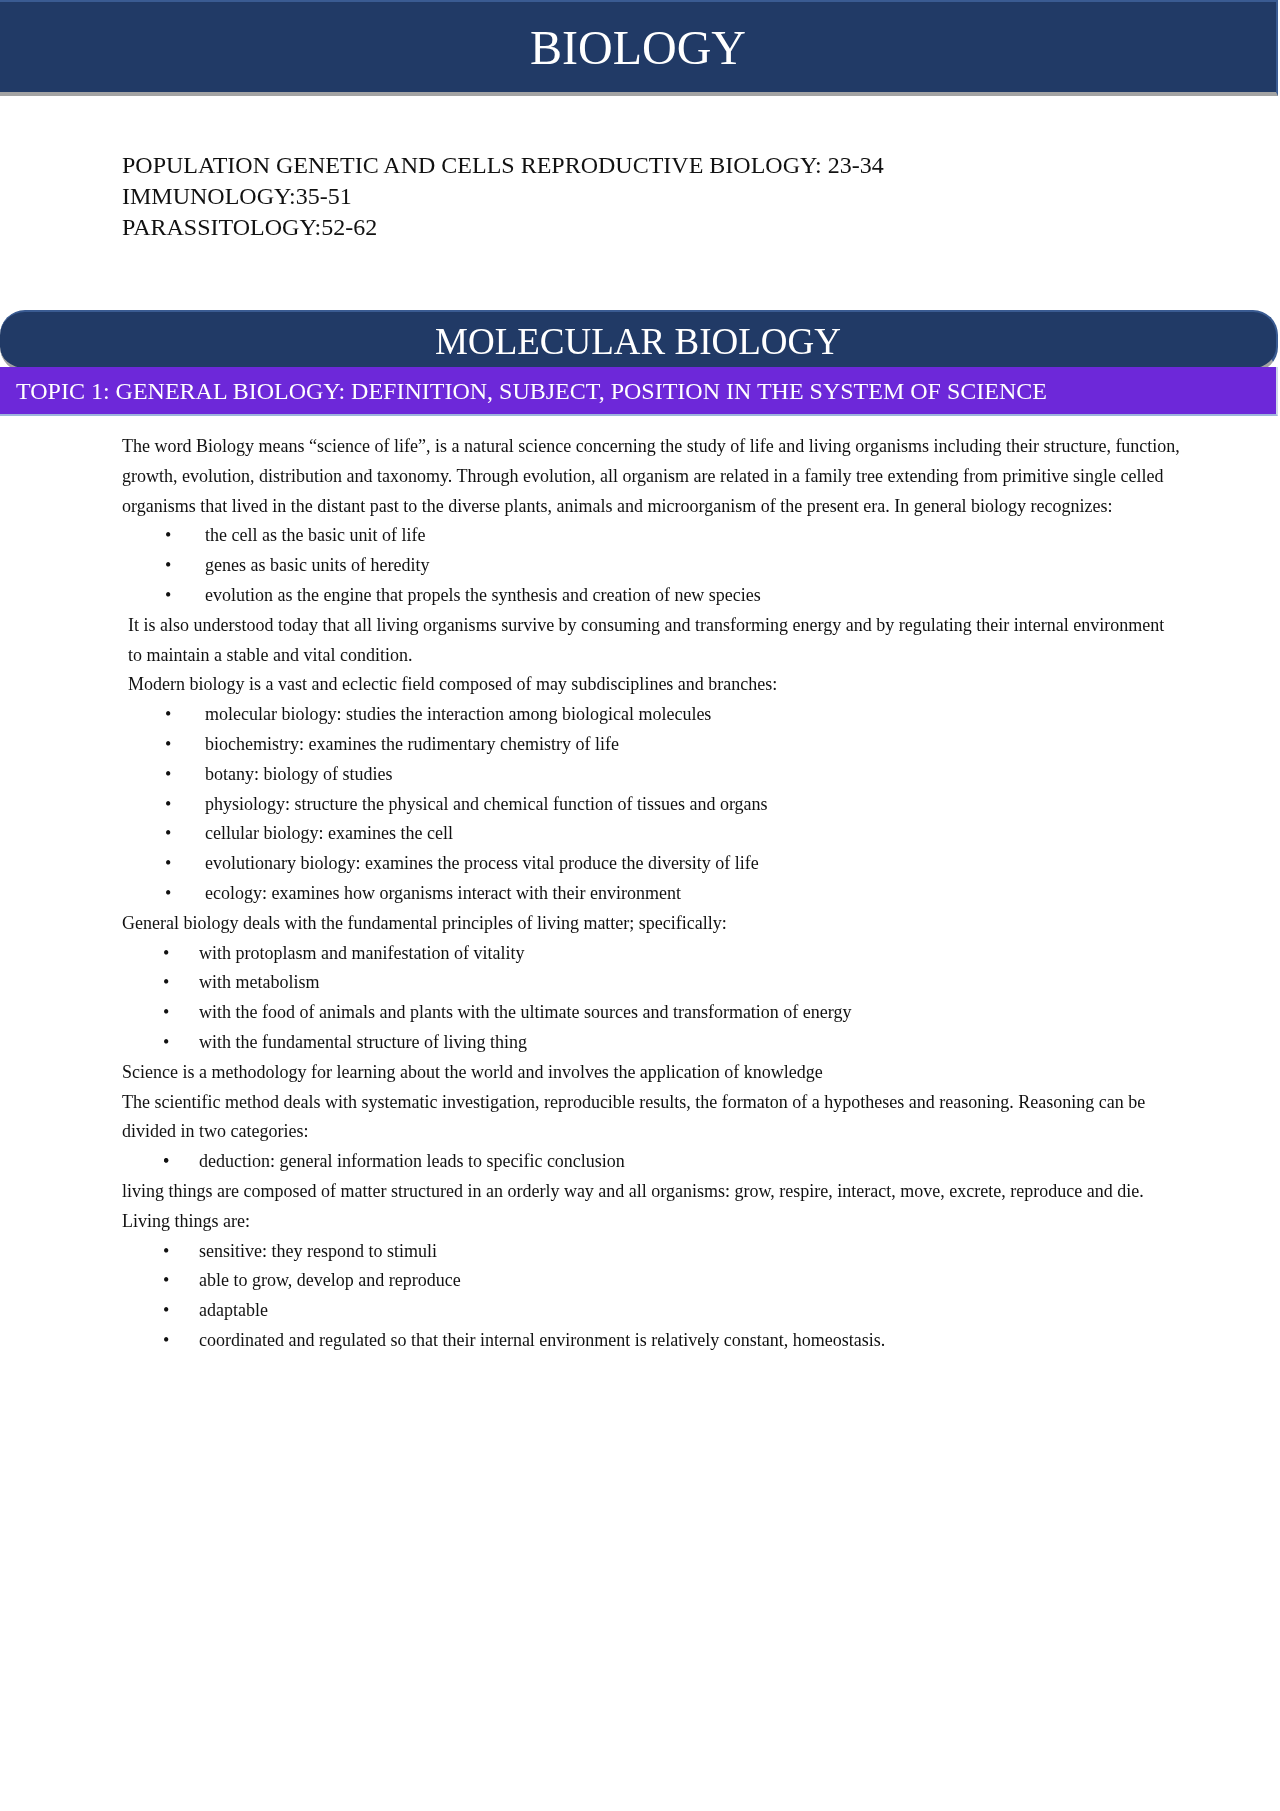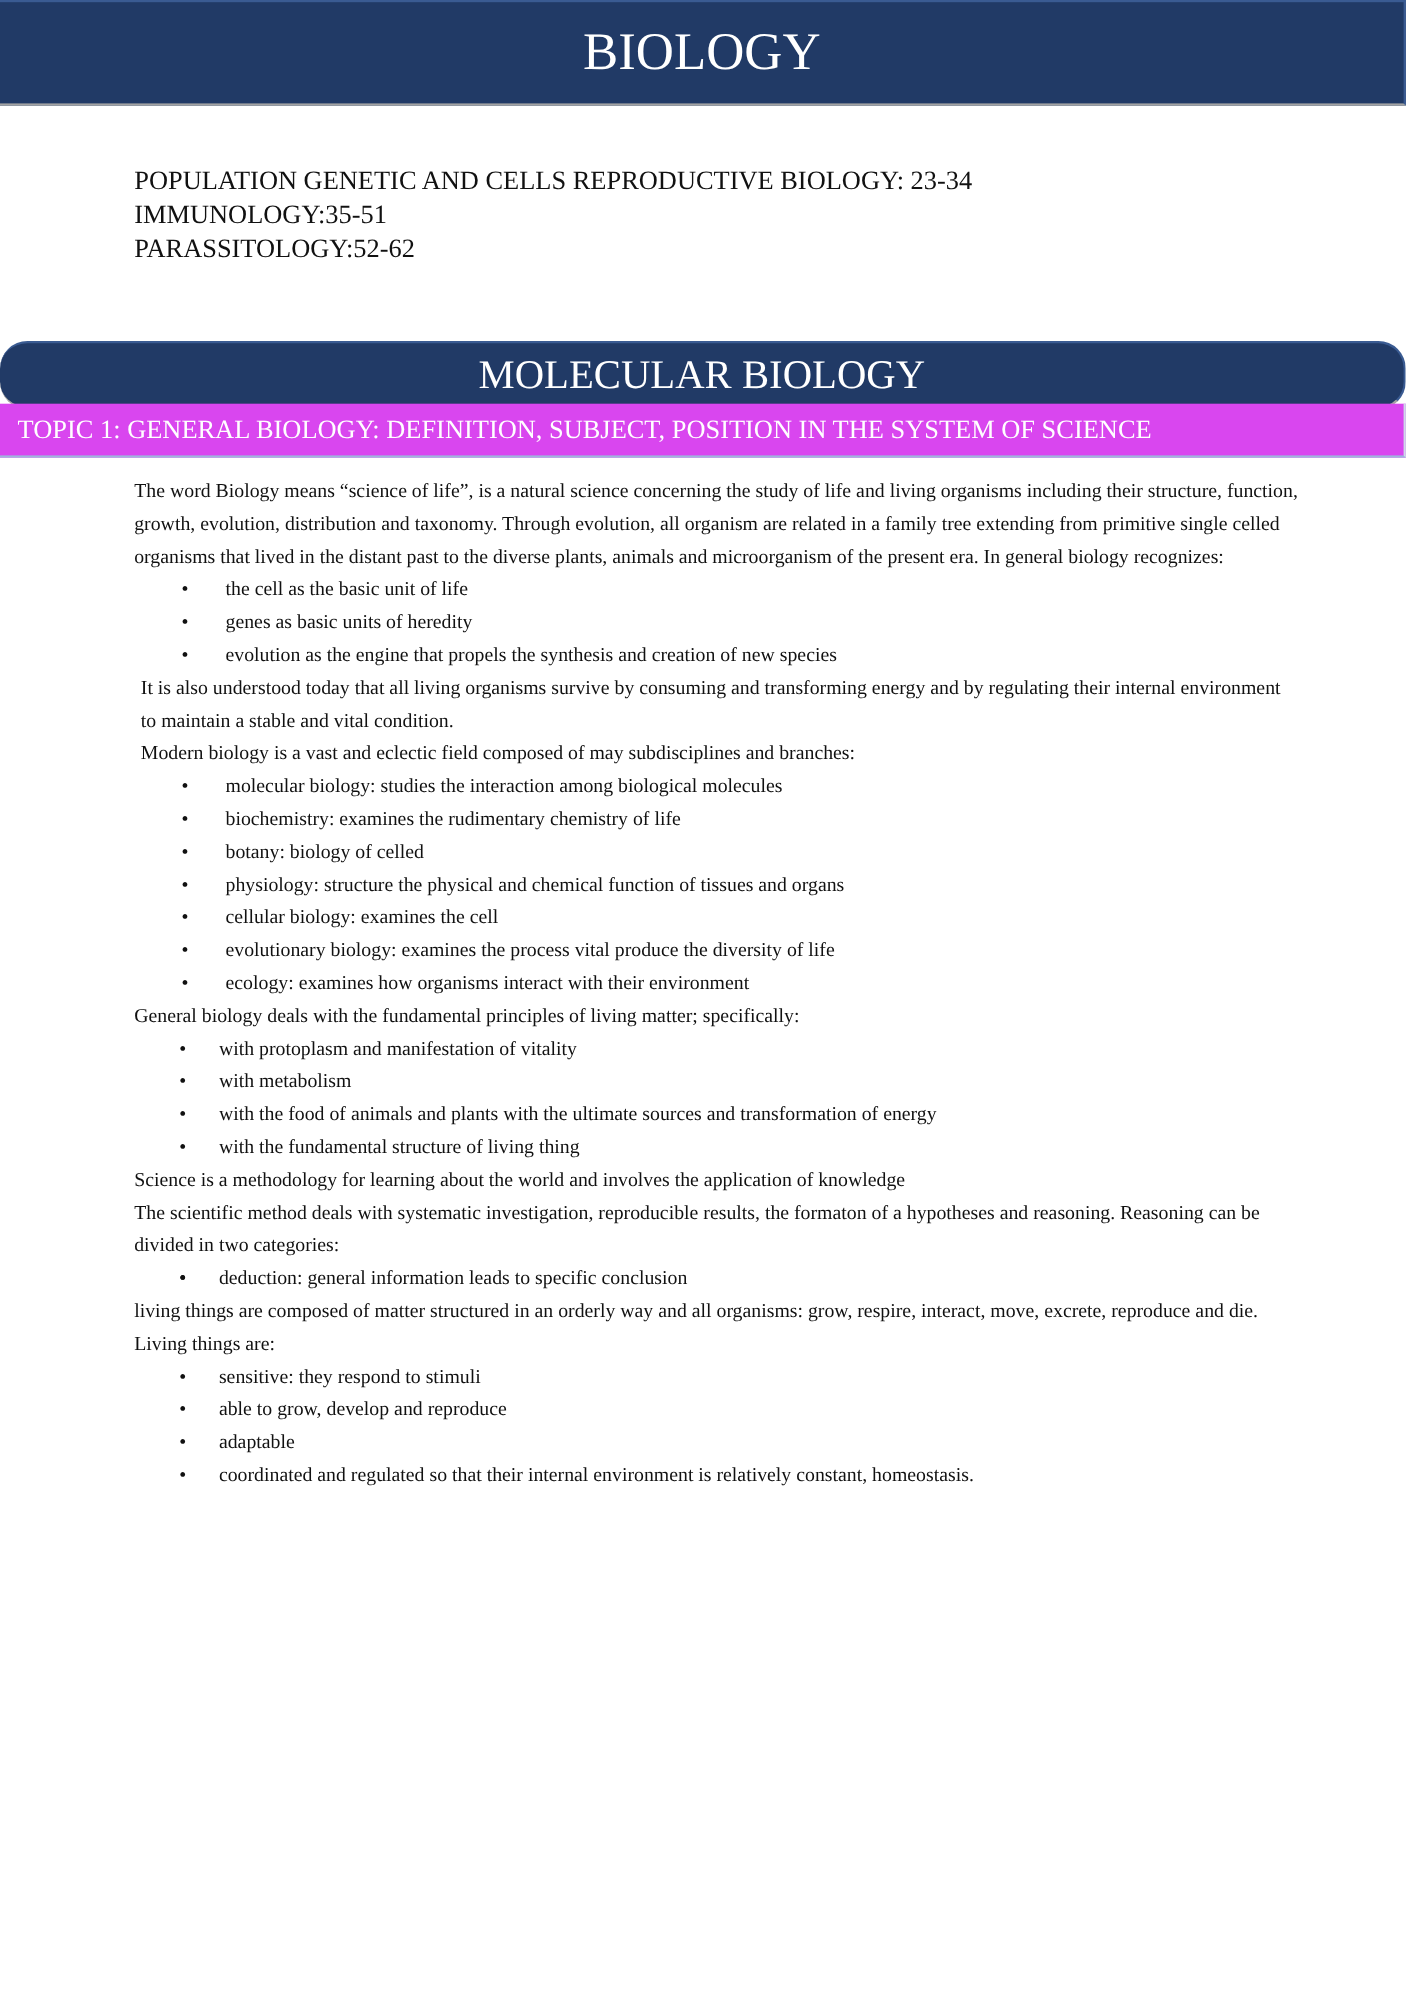--- a/index.html
+++ b/index.html
@@ -1,25 +1,25 @@
 <!DOCTYPE html>
 <html><head>
 <meta charset="utf-8">
 <style>
   html, body { margin: 0; padding: 0; background: #ffffff; }
   body { width: 1280px; height: 1811px; position: relative; overflow: hidden;
          font-family: "Liberation Serif", serif; color: #111111; }
   .banner { position: absolute; left: 0; width: 1278px; background: #213a66;
             color: #ffffff; text-align: center; box-sizing: border-box;
-            border-top: 2px solid #3a5b92; border-bottom: 2px solid #a3a3a3;
+            border-top: 2px solid #3a5b92; border-bottom: 4px solid #a3a3a3;
             border-right: 2px solid #3a5b92; }
   .banner-main { top: 0; height: 96px; font-size: 48px; line-height: 92px; }
   .banner-section { top: 310px; height: 62px; font-size: 37px; line-height: 60px; border-radius: 25px; }
   .topic-bar { position: absolute; left: 0; top: 367px; width: 1278px; height: 49px;
-               background: #d946ef; color: #ffffff; font-size: 24px; line-height: 48px;
+               background: #6d28d9; color: #ffffff; font-size: 24px; line-height: 48px;
                padding-left: 16px; box-sizing: border-box;
                border-bottom: 2px solid #9eb6dc; border-right: 2px solid #cfd9ea; }
   .toc { position: absolute; left: 122px; top: 150px; font-size: 24px; line-height: 31px; }
   .toc div { white-space: nowrap; }
   .content { position: absolute; left: 122px; top: 432px; width: 1060px;
              font-size: 18px; line-height: 29.8px; }
   .p { margin: 0; }
   .p.indent { padding-left: 6px; }
   ul.bl { list-style: none; margin: 0; padding: 0; }
   ul.bl li { position: relative; padding-left: 83px; }
@@ -52,21 +52,21 @@
   <ul class="bl">
     <li><span class="dot">•</span><span>the cell as the basic unit of life</span></li>
     <li><span class="dot">•</span><span>genes as basic units of heredity</span></li>
     <li><span class="dot">•</span><span>evolution as the engine that propels the synthesis and creation of new species</span></li>
   </ul>
   <p class="p indent">It is also understood today that all living organisms survive by consuming and transforming energy and by regulating their internal environment to maintain a stable and vital condition.</p>
   <p class="p indent">Modern biology is a vast and eclectic field composed of may subdisciplines and branches:</p>
   <ul class="bl">
     <li><span class="dot">•</span><span>molecular biology: studies the interaction among biological molecules</span></li>
     <li><span class="dot">•</span><span>biochemistry: examines the rudimentary chemistry of life</span></li>
-    <li><span class="dot">•</span><span>botany: biology of celled</span></li>
+    <li><span class="dot">•</span><span>botany: biology of studies</span></li>
     <li><span class="dot">•</span><span>physiology: structure the physical and chemical function of tissues and organs</span></li>
     <li><span class="dot">•</span><span>cellular biology: examines the cell</span></li>
     <li><span class="dot">•</span><span>evolutionary biology: examines the process vital produce the diversity of life</span></li>
     <li><span class="dot">•</span><span>ecology: examines how organisms interact with their environment</span></li>
   </ul>
   <p class="p">General biology deals with the fundamental principles of living matter; specifically:</p>
   <ul class="bl b2">
     <li><span class="dot">•</span><span>with protoplasm and manifestation of vitality</span></li>
     <li><span class="dot">•</span><span>with metabolism</span></li>
     <li><span class="dot">•</span><span>with the food of animals and plants with the ultimate sources and transformation of energy</span></li>

